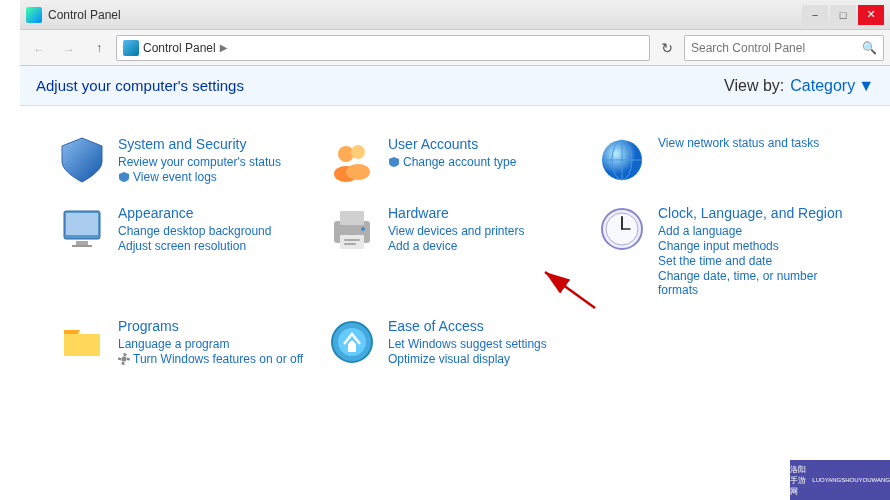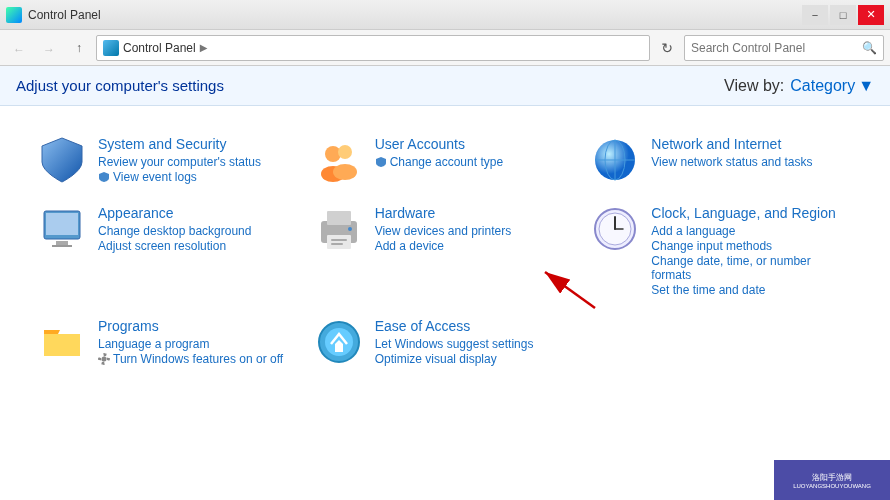--- a/index.html
+++ b/index.html
@@ -221,35 +221,36 @@
       display: flex;
       align-items: center;
       gap: 3px;
     }
 
     
     .watermark {
       position: absolute;
       bottom: 0;
       right: 0;
-      width: 116px;
+      width: 100px;
       height: 40px;
       background: rgba(0,0,128,0.7);
       display: flex;
-      flex-direction: column;
+      flex-direction: row;
       align-items: center;
       justify-content: center;
       color: #fff;
       font-size: 8px;
     }
 
     .wrapper {
       position: relative;
       width: 890px;
       height: 500px;
+      padding-left: 20px;
     }
 
     .inner-layout {
       display: flex;
       flex-direction: column;
       height: 100%;
     }
 
     svg.arrow-svg {
       position: absolute;
@@ -352,21 +353,20 @@
                   <stop offset="100%" style="stop-color:#1166cc"></stop>
                 </radialGradient>
               </defs>
               <circle cx="22" cy="22" r="20" fill="url(#gg)"></circle>
               <ellipse cx="22" cy="22" rx="10" ry="20" fill="none" stroke="#4499dd" stroke-width="1"></ellipse>
               <line x1="2" y1="22" x2="42" y2="22" stroke="#4499dd" stroke-width="1"></line>
               <line x1="22" y1="2" x2="22" y2="42" stroke="#4499dd" stroke-width="1"></line>
             </svg>
           </div>
     <div class="cat-content">
-      <span class="cat-title">Network and Internet</span>
       <span class="cat-link cat-link-with-icon">View network status and tasks</span>
     </div>
   </div>
         <div class="category-item">
     <div class="cat-icon">
             <svg width="44" height="44" viewBox="0 0 44 44">
               <rect x="4" y="4" width="36" height="28" rx="2" fill="#5599cc" stroke="#3366aa" stroke-width="1"></rect>
               <rect x="6" y="6" width="32" height="22" fill="#aaccee"></rect>
               <rect x="16" y="34" width="12" height="4" fill="#aaa"></rect>
               <rect x="12" y="38" width="20" height="2" fill="#999"></rect>
@@ -401,22 +401,22 @@
               <circle cx="22" cy="22" r="20" fill="#eeeeff" stroke="#8888cc" stroke-width="2"></circle>
               <circle cx="22" cy="22" r="16" fill="#f8f8ff" stroke="#aaaadd" stroke-width="1"></circle>
               <line x1="22" y1="22" x2="22" y2="10" stroke="#333" stroke-width="2" stroke-linecap="round"></line>
               <line x1="22" y1="22" x2="30" y2="22" stroke="#333" stroke-width="1.5" stroke-linecap="round"></line>
             </svg>
           </div>
     <div class="cat-content">
       <span class="cat-title">Clock, Language, and Region</span>
       <span class="cat-link cat-link-with-icon">Add a language</span>
             <span class="cat-link cat-link-with-icon">Change input methods</span>
+            <span class="cat-link cat-link-with-icon">Set the time and date</span>
             <span class="cat-link cat-link-with-icon">Change date, time, or number formats</span>
-            <span class="cat-link cat-link-with-icon">Set the time and date</span>
     </div>
   </div>
         <div class="category-item">
     <div class="cat-icon">
             <svg width="44" height="44" viewBox="0 0 44 44">
               <path d="M4 14 L4 36 L40 36 L40 14 Z" fill="#ffcc44"></path>
               <path d="M4 14 L18 14 L20 10 L4 10 Z" fill="#ffaa22"></path>
               <path d="M4 14 L40 14 L40 36 L4 36 Z" fill="#ffdd66" opacity="0.7"></path>
             </svg>
           </div>

